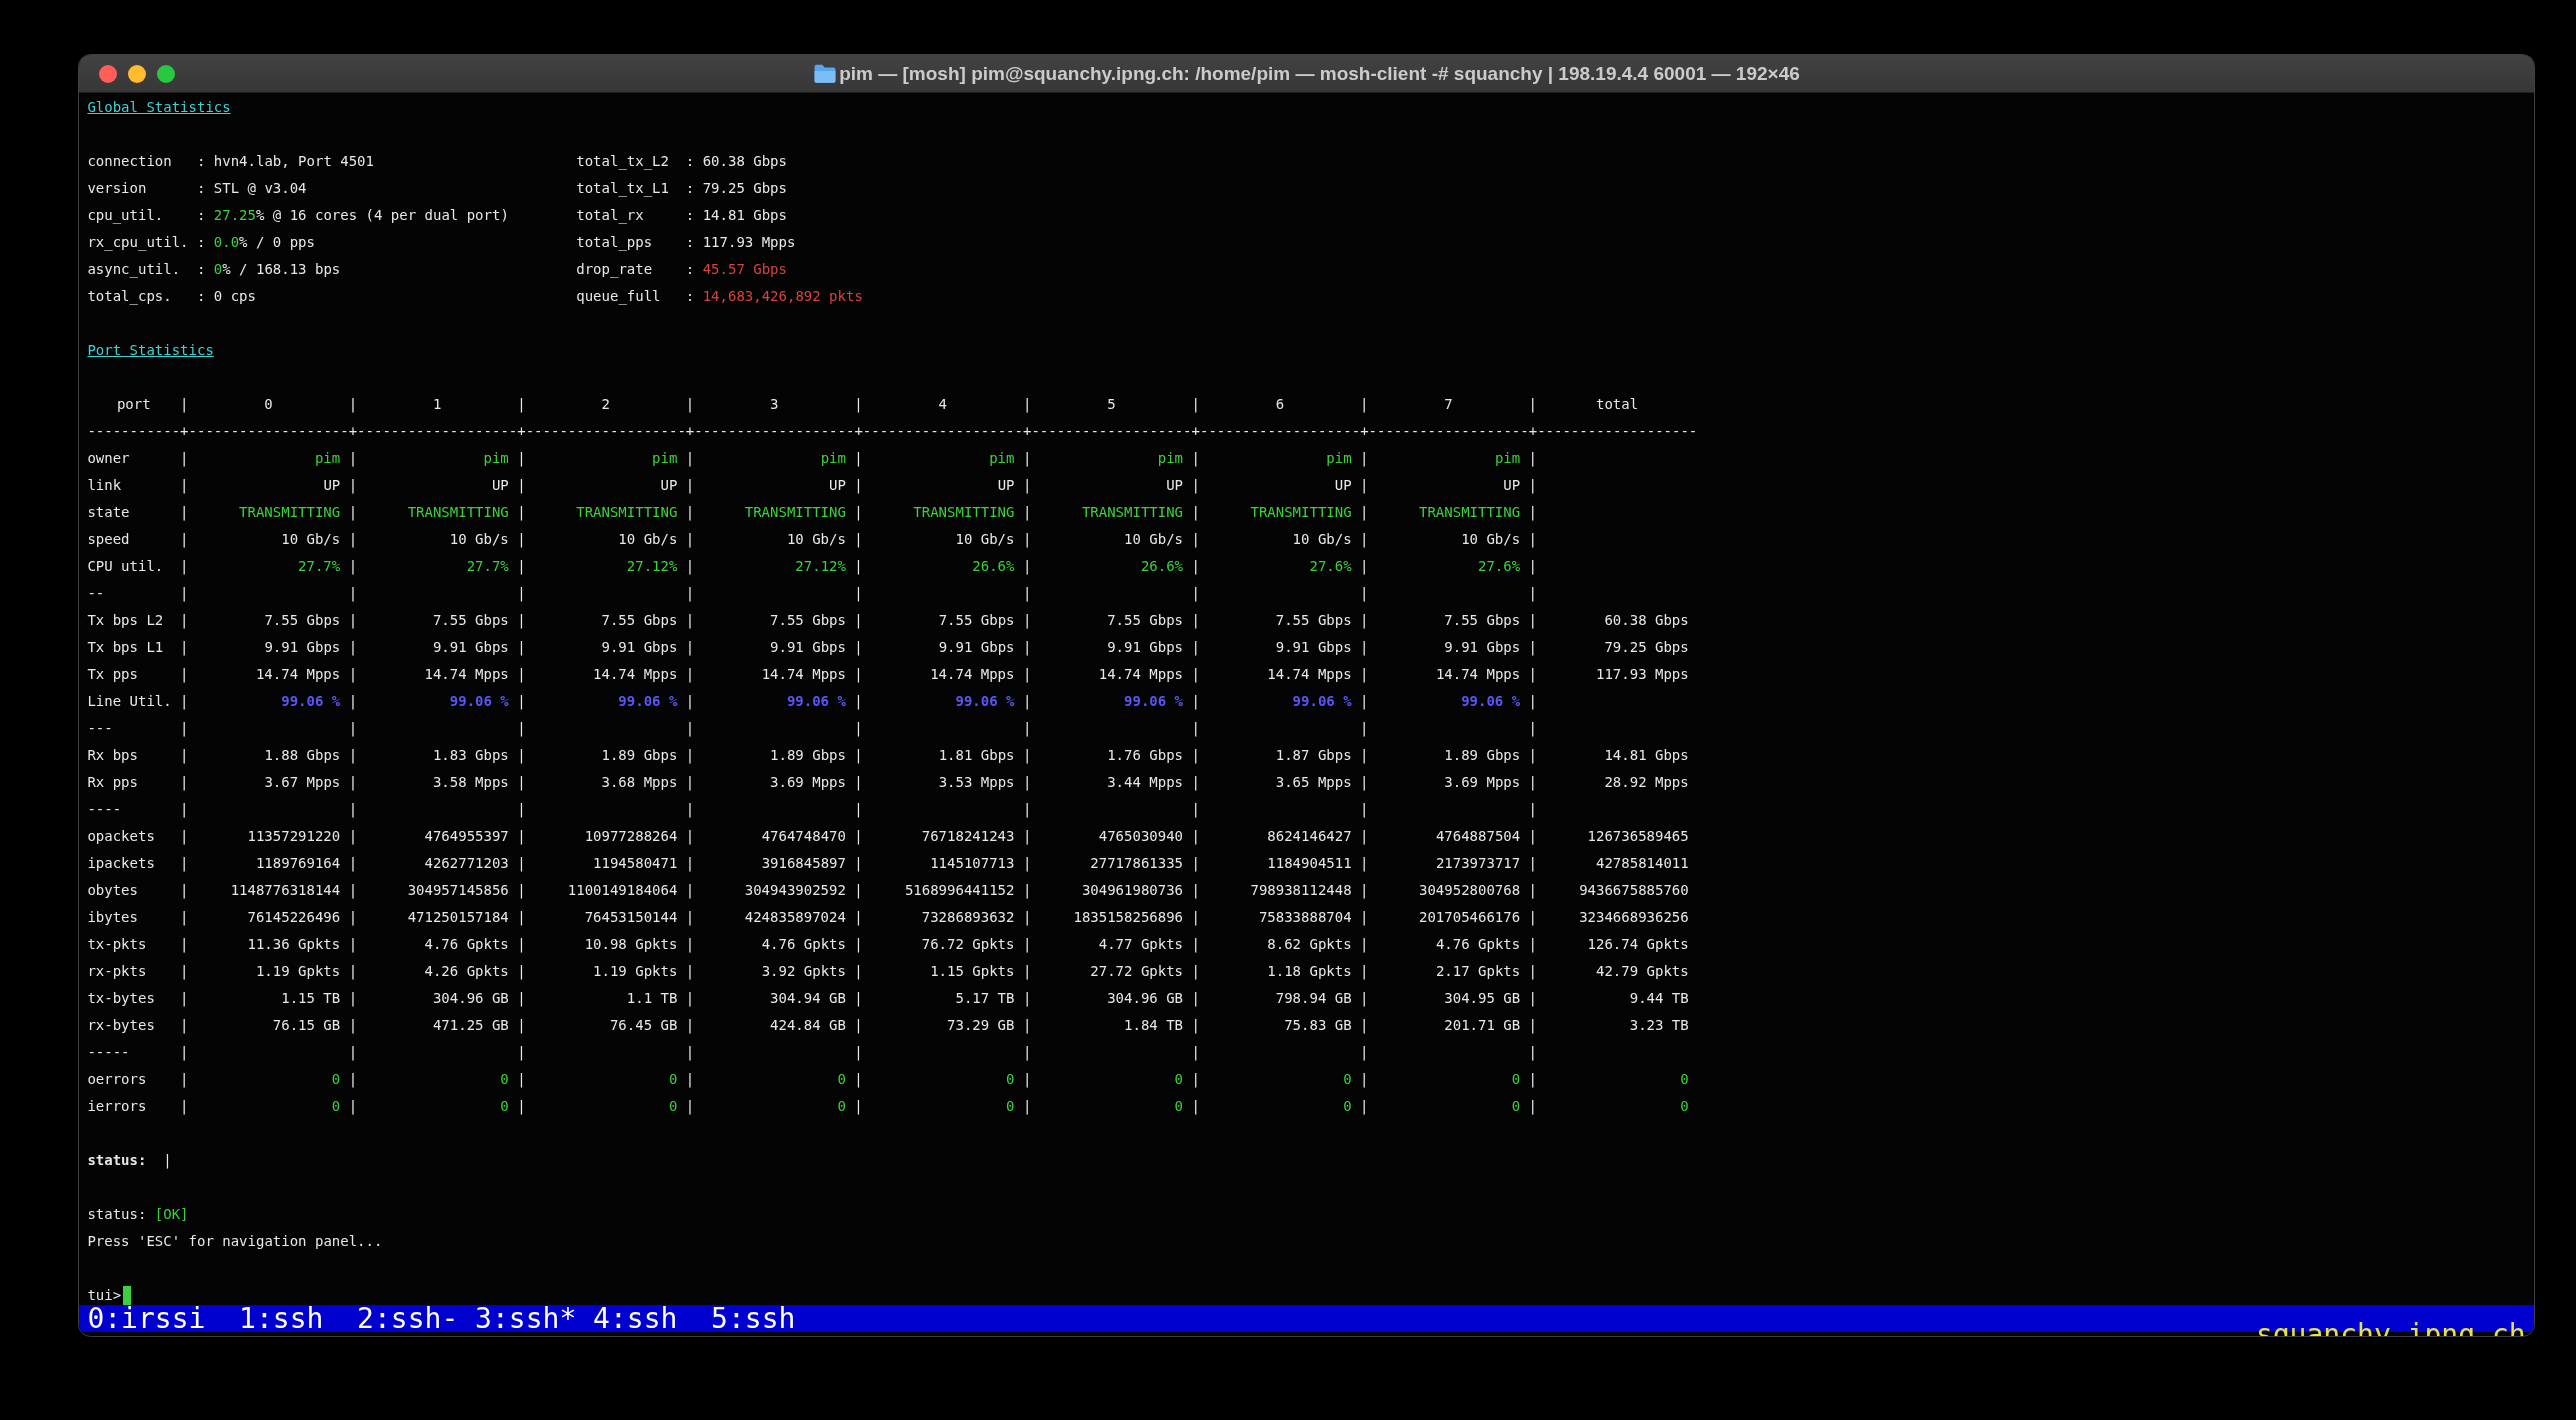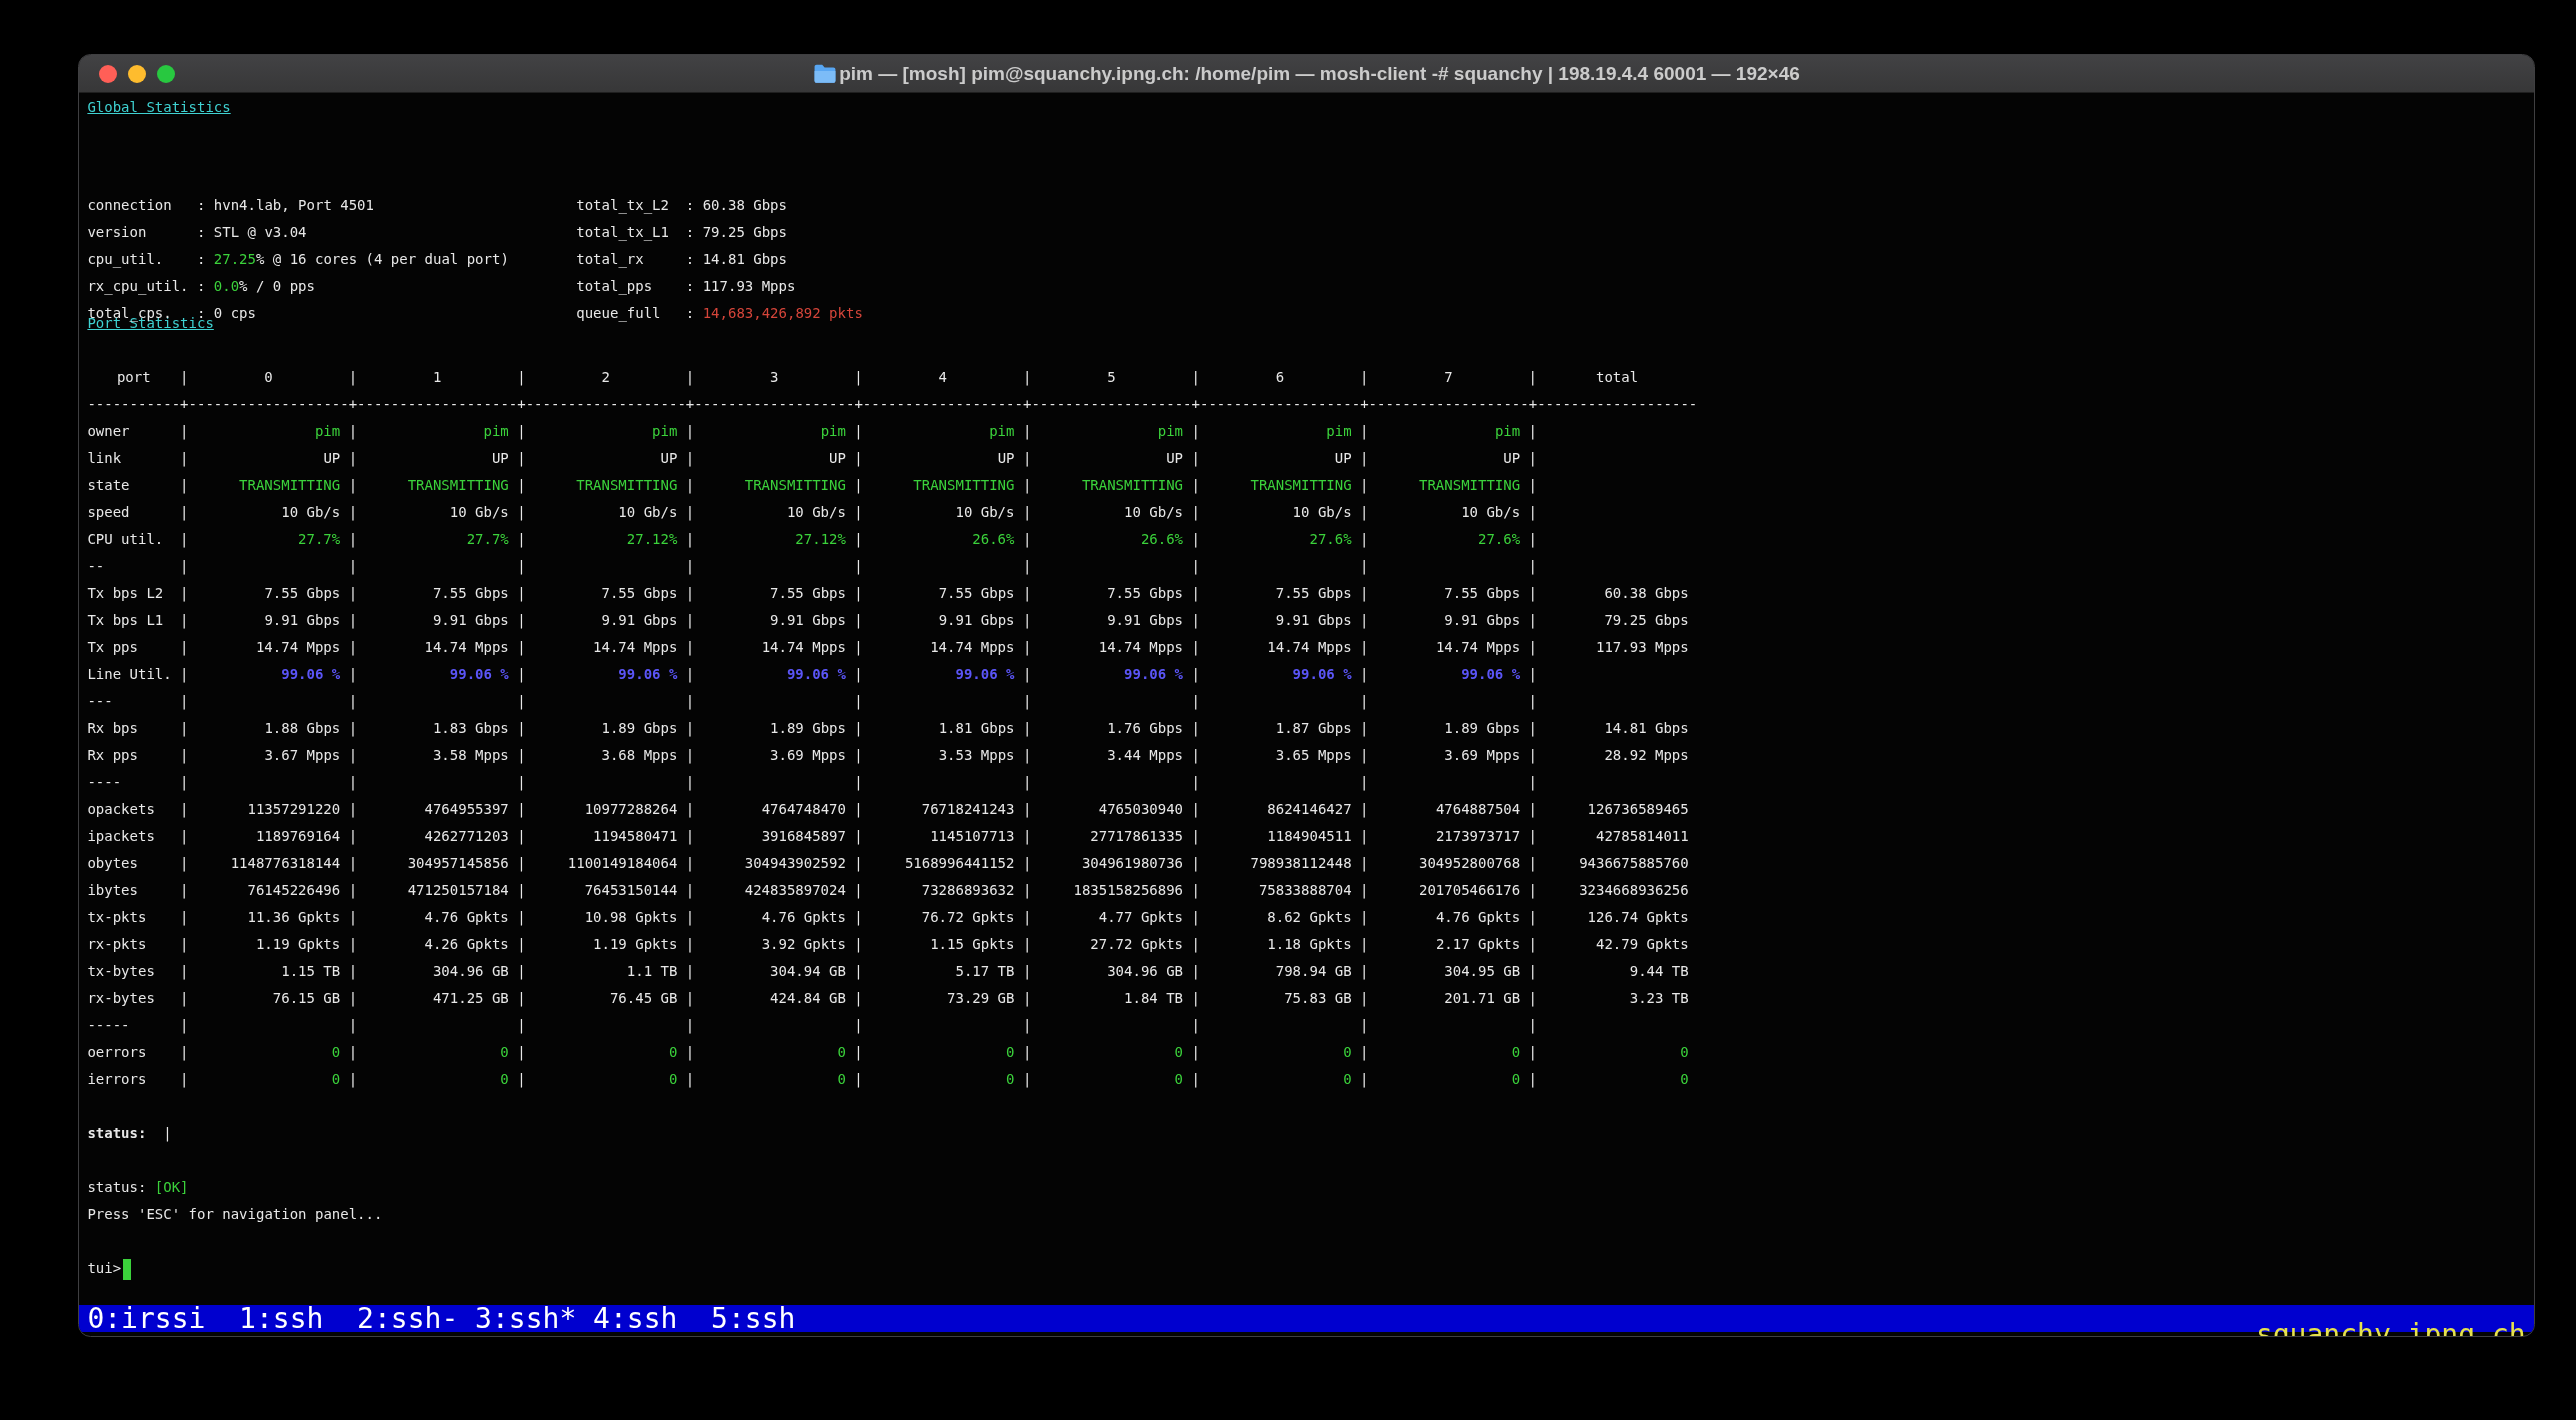--- a/index.html
+++ b/index.html
@@ -38,21 +38,21 @@
   .u{text-decoration:underline;}
   .bold{font-weight:bold;}
   .c-w{color:var(--fg);}
   .c-g{color:var(--green);}
   .c-gb{color:var(--green);font-weight:normal;}
   .c-c{color:var(--cyan);}
   .c-r{color:var(--red);}
   .c-b{color:var(--blue);font-weight:bold;}
   .c-y{color:var(--yellow);margin-top:32px;}
   .gline{position:relative;}
-  .glabel{display:inline-block;width:13ch;margin-top:44px;}
+  .glabel{display:inline-block;width:13ch;}
   .gright{position:absolute;left:58ch;top:0;}
   .tlabel{display:inline-block;width:11ch;}
   .thc{text-align:center;}
   .tsep{display:inline-block;width:1ch;text-align:center;}
   .tval,.thead{display:inline-block;width:19ch;box-sizing:border-box;vertical-align:top;}
   .tval{text-align:right;padding-right:1ch;}
   .thead{text-align:center;}
   .spin{margin-left:2ch;}
   .ok{margin-left:1ch;}
   .cursor{display:inline-block;width:1ch;height:21.6px;background:var(--green);vertical-align:middle;margin-left:1.4px;}
@@ -86,20 +86,21 @@
   </div>
 
   <div class="term">
     <div class="line"><span class="c-c u">Global Statistics</span></div>
     <div class="line"></div>
     <div id="global-lines">
         <div class="line gline"><span class="glabel c-w">connection</span><span class="c-w">: </span><span class="c-w">hvn4.lab, Port 4501</span><span class="gright"><span class="glabel c-w">total_tx_L2</span><span class="c-w">: </span><span class="c-w">60.38 Gbps</span></span></div>
         <div class="line gline"><span class="glabel c-w">version</span><span class="c-w">: </span><span class="c-w">STL @ v3.04</span><span class="gright"><span class="glabel c-w">total_tx_L1</span><span class="c-w">: </span><span class="c-w">79.25 Gbps</span></span></div>
         <div class="line gline"><span class="glabel c-w">cpu_util.</span><span class="c-w">: </span><span class="c-g">27.25</span><span class="c-w">% @ 16 cores (4 per dual port)</span><span class="gright"><span class="glabel c-w">total_rx</span><span class="c-w">: </span><span class="c-w">14.81 Gbps</span></span></div>
         <div class="line gline"><span class="glabel c-w">rx_cpu_util.</span><span class="c-w">: </span><span class="c-g">0.0</span><span class="c-w">% / 0 pps</span><span class="gright"><span class="glabel c-w">total_pps</span><span class="c-w">: </span><span class="c-w">117.93 Mpps</span></span></div>
+        <div class="line gline"><span class="glabel c-w">async_util.</span><span class="c-w">: </span><span class="c-g">0</span><span class="c-w">% / 168.13 bps</span><span class="gright"><span class="glabel c-w">drop_rate</span><span class="c-w">: </span><span class="c-r">45.57 Gbps</span></span></div>
         <div class="line gline"><span class="glabel c-w">total_cps.</span><span class="c-w">: </span><span class="c-w">0 cps</span><span class="gright"><span class="glabel c-w">queue_full</span><span class="c-w">: </span><span class="c-r">14,683,426,892 pkts</span></span></div>
       </div>
     <div class="line"></div>
     <div class="line"><span class="c-c u">Port Statistics</span></div>
     <div class="line"></div>
     <div id="port-table">
         <div class="line"><span class="tlabel thc c-w">port</span><span class="tsep c-w">|</span><span class="thead c-w">0</span><span class="tsep c-w">|</span><span class="thead c-w">1</span><span class="tsep c-w">|</span><span class="thead c-w">2</span><span class="tsep c-w">|</span><span class="thead c-w">3</span><span class="tsep c-w">|</span><span class="thead c-w">4</span><span class="tsep c-w">|</span><span class="thead c-w">5</span><span class="tsep c-w">|</span><span class="thead c-w">6</span><span class="tsep c-w">|</span><span class="thead c-w">7</span><span class="tsep c-w">|</span><span class="thead c-w">total</span></div>
         <div class="line c-w">-----------+-------------------+-------------------+-------------------+-------------------+-------------------+-------------------+-------------------+-------------------+-------------------</div>
         <div class="line"><span class="tlabel c-w">owner</span><span class="tsep c-w">|</span><span class="tval c-g">pim</span><span class="tsep c-w">|</span><span class="tval c-g">pim</span><span class="tsep c-w">|</span><span class="tval c-g">pim</span><span class="tsep c-w">|</span><span class="tval c-g">pim</span><span class="tsep c-w">|</span><span class="tval c-g">pim</span><span class="tsep c-w">|</span><span class="tval c-g">pim</span><span class="tsep c-w">|</span><span class="tval c-g">pim</span><span class="tsep c-w">|</span><span class="tval c-g">pim</span><span class="tsep c-w">|</span><span class="tval c-g"></span></div>
         <div class="line"><span class="tlabel c-w">link</span><span class="tsep c-w">|</span><span class="tval c-w">UP</span><span class="tsep c-w">|</span><span class="tval c-w">UP</span><span class="tsep c-w">|</span><span class="tval c-w">UP</span><span class="tsep c-w">|</span><span class="tval c-w">UP</span><span class="tsep c-w">|</span><span class="tval c-w">UP</span><span class="tsep c-w">|</span><span class="tval c-w">UP</span><span class="tsep c-w">|</span><span class="tval c-w">UP</span><span class="tsep c-w">|</span><span class="tval c-w">UP</span><span class="tsep c-w">|</span><span class="tval c-w"></span></div>

